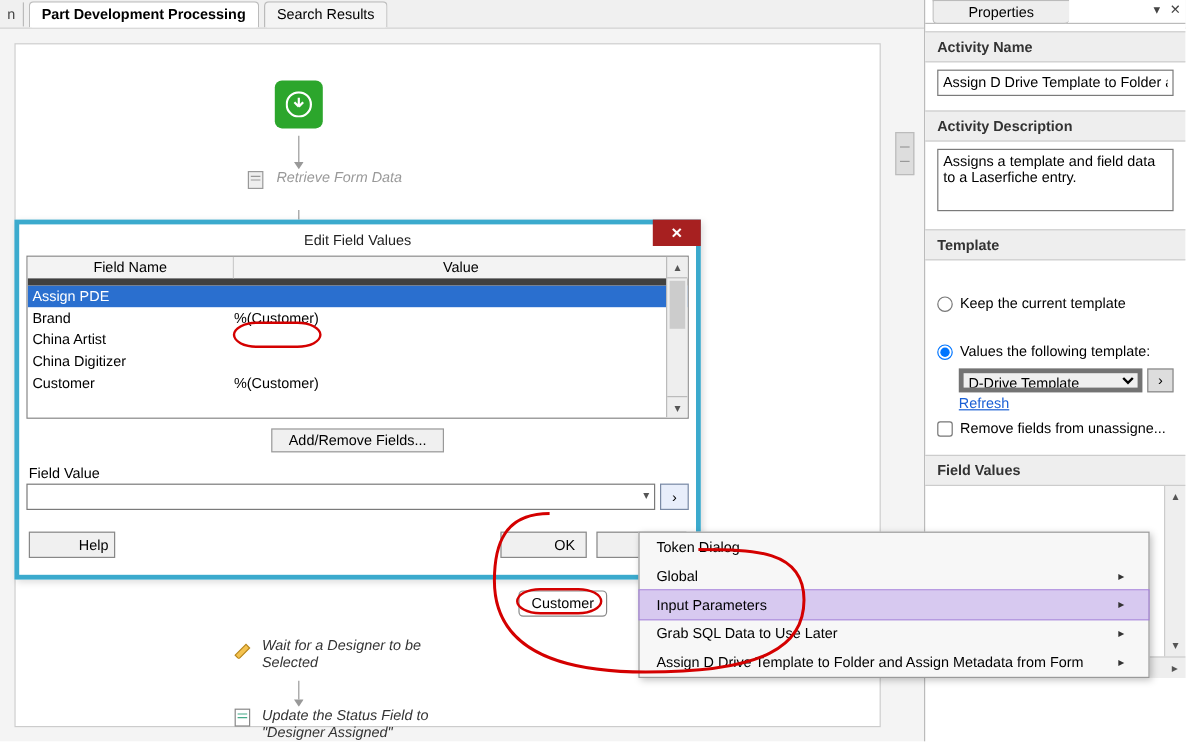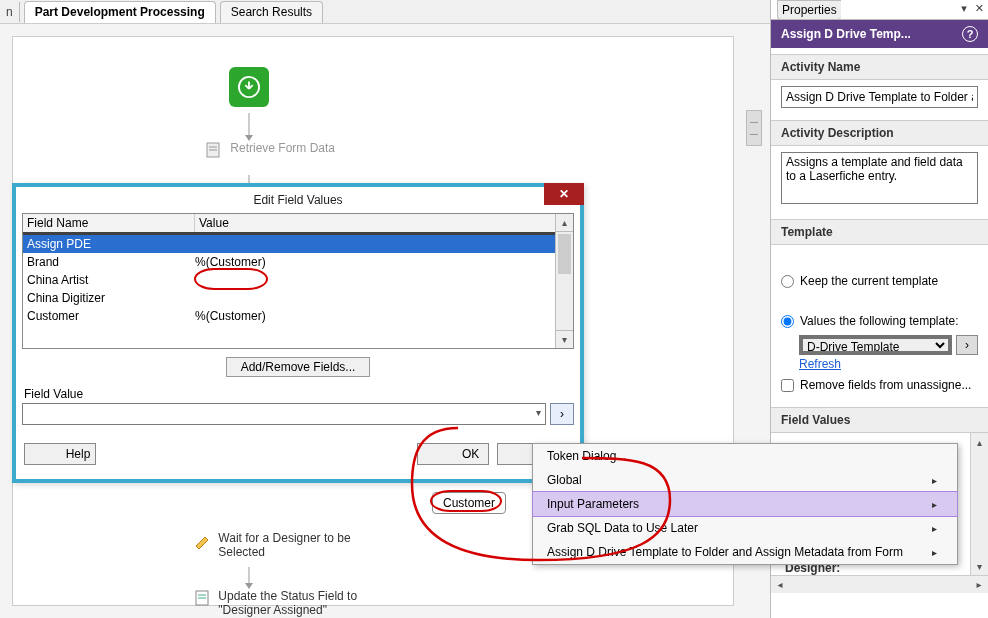--- a/index.html
+++ b/index.html
@@ -13,34 +13,34 @@
   .tab-controls { display: flex; gap: 2px; padding-right: 6px; }
   .ctrl-btn { font-size: 11px; color: #444; cursor: pointer; padding: 0 2px; }
 
   
   .main { position: absolute; top: 24px; left: 0; width: 770px; height: 594px; background: #f4f4f4; }
   .canvas { margin: 12px 36px 12px 12px; background: #fff; border: 1px solid #ccc; height: 570px; position: relative; }
   .scroll-grip { position: absolute; right: 8px; top: 86px; width: 16px; height: 36px; background: #ddd; border: 1px solid #bbb; }
   .scroll-grip::before, .scroll-grip::after { content: ""; display: block; border-top: 1px solid #999; margin: 11px 3px 0; }
 
   
-  .node { position: absolute; text-align: center; }
+  .node { position: absolute; text-align: center; font-style: italic; }
   .arrow-down svg { display: block; margin: 0 auto; }
   .start-icon { width: 40px; height: 40px; background: #2ca62c; border-radius: 6px; display: flex; align-items: center; justify-content: center; }
   .node-icon { width: 18px; height: 18px; display: inline-block; vertical-align: top; }
   .node-label { display: inline-block; max-width: 140px; font-size: 12px; color: #333; text-align: left; margin-left: 4px; }
 
   
   .dialog { position: absolute; left: 12px; top: 183px; width: 572px; background: #fff; border: 4px solid #3baacd; box-shadow: 2px 2px 6px rgba(0,0,0,0.15); }
   .dialog-titlebar { height: 26px; display: flex; align-items: center; justify-content: center; position: relative; }
   .dialog-title { font-size: 12px; color: #222; }
   .dialog-close { position: absolute; right: -4px; top: -4px; width: 40px; height: 22px; background: #a72020; color: #fff; display: flex; align-items: center; justify-content: center; font-weight: bold; cursor: pointer; }
   .dialog-body { padding: 0 6px 10px; }
   .grid { border: 1px solid #888; height: 136px; overflow: hidden; position: relative; }
-  .grid-head { display: flex; background: #f3f3f3; border-bottom: 3px solid #404040; }
+  .grid-head { display: flex; background: #f3f3f3; border-bottom: 6px solid #404040; text-align: center; }
   .grid-head div { padding: 2px 4px; font-size: 12px; }
   .col-name { width: 172px; border-right: 1px solid #ccc; }
   .col-val { flex: 1; }
   .grid-body { height: 112px; overflow-y: hidden; }
   .gscroll { position: absolute; right: 0; top: 0; width: 18px; height: 100%; background: #eee; border-left: 1px solid #bbb; }
   .gscroll .up, .gscroll .dn { height: 18px; display:flex; align-items:center; justify-content:center; font-size:10px; color:#555; }
   .gscroll .up { border-bottom:1px solid #bbb; }
   .gscroll .dn { position:absolute; bottom:0; left:0; right:0; border-top:1px solid #bbb;}
   .gscroll .thumb { position:absolute; left:2px; right:2px; top:20px; height:40px; background:#ccc; }
   .grid-row { display: flex; padding: 2px 4px; }
@@ -54,21 +54,21 @@
   .fv-input { flex:1; height: 22px; border:1px solid #7a7a7a; padding:0 18px 0 4px; background:#fff; position:relative; }
   .fv-input .chev { position:absolute; right:4px; top:3px; font-size:10px; color:#555; }
   .token-btn { width:24px; height:22px; border:1px solid #7a8aa5; background:#e8eefb; cursor:pointer; display:flex;align-items:center;justify-content:center;}
 
   .dlg-buttons { display:flex; gap:8px; padding: 18px 2px 4px; }
   .dlg-buttons .sp { flex:1; }
   .btn { min-width: 72px; height: 22px; border:1px solid #888; background:#f0f0f0; cursor:pointer;padding-left:36px; }
 
   
   .props { position:absolute; right:0; top:0; width:218px; height:618px; border-left:1px solid #bbb; background:#fff;}
-  .props-tab { height:20px; background:#eee; border:1px solid #bbb; border-right:none; padding:2px 4px; font-size:12px; display:inline-block; border-radius:0 0 4px 4px; margin-left:6px;}
+  .props-tab { height:20px; background:#eee; border:1px solid #bbb; border-right:none; padding:2px 29px; font-size:12px; display:inline-block; border-radius:0 0 4px 4px; margin-left:6px;}
   .props-top { height:20px; border-bottom:1px solid #bbb; display:flex; }
   .props-top .fill{flex:1;}
   .props-top .p { padding:2px 4px; font-size:11px; color:#444; cursor:pointer; }
   .props-header { background:#5e3f87; color:#fff; font-weight:bold; font-size:16px; padding:6px 10px; display:flex; align-items:center; }
   .props-header .q { margin-left:auto; width:16px;height:16px; border:1px solid #fff; border-radius:8px; display:flex;align-items:center;justify-content:center;font-size:11px;cursor:pointer;}
   .section-h { background:#eee; border-top:1px solid #ccc; border-bottom:1px solid #ccc; padding:5px 10px; font-weight:bold; color:#333; margin-top:6px;}
   .section-b { padding:6px 10px; }
   .inp { width:100%; height:22px; border:1px solid #7a7a7a; padding:2px 4px; }
   .ta { width:100%; height:52px; border:1px solid #7a7a7a; padding:2px 4px; resize:none; }
   .radio-row, .check-row { display:flex; align-items:center; gap:6px; padding:3px 0; font-size:12px;margin-top:20px;}
@@ -258,24 +258,20 @@
     </div>
 </div>
 
 <div class="props">
   <div class="props-top">
     <span class="props-tab">Properties</span>
     <span class="fill"></span>
     <span class="p">▾</span>
     <span class="p">✕</span>
   </div>
-  <div class="props-header">
-    <span>Assign D Drive Temp...</span>
-    <span class="q">?</span>
-  </div>
 
   <div class="section-h">Activity Name</div>
   <div class="section-b"><input class="inp" value="Assign D Drive Template to Folder and Ass" style=""></div>
 
   <div class="section-h">Activity Description</div>
   <div class="section-b"><textarea class="ta" style="">Assigns a template and field data to a Laserfiche entry.</textarea></div>
 
   <div class="section-h">Template</div>
   <div class="section-b">
     <label class="radio-row">

